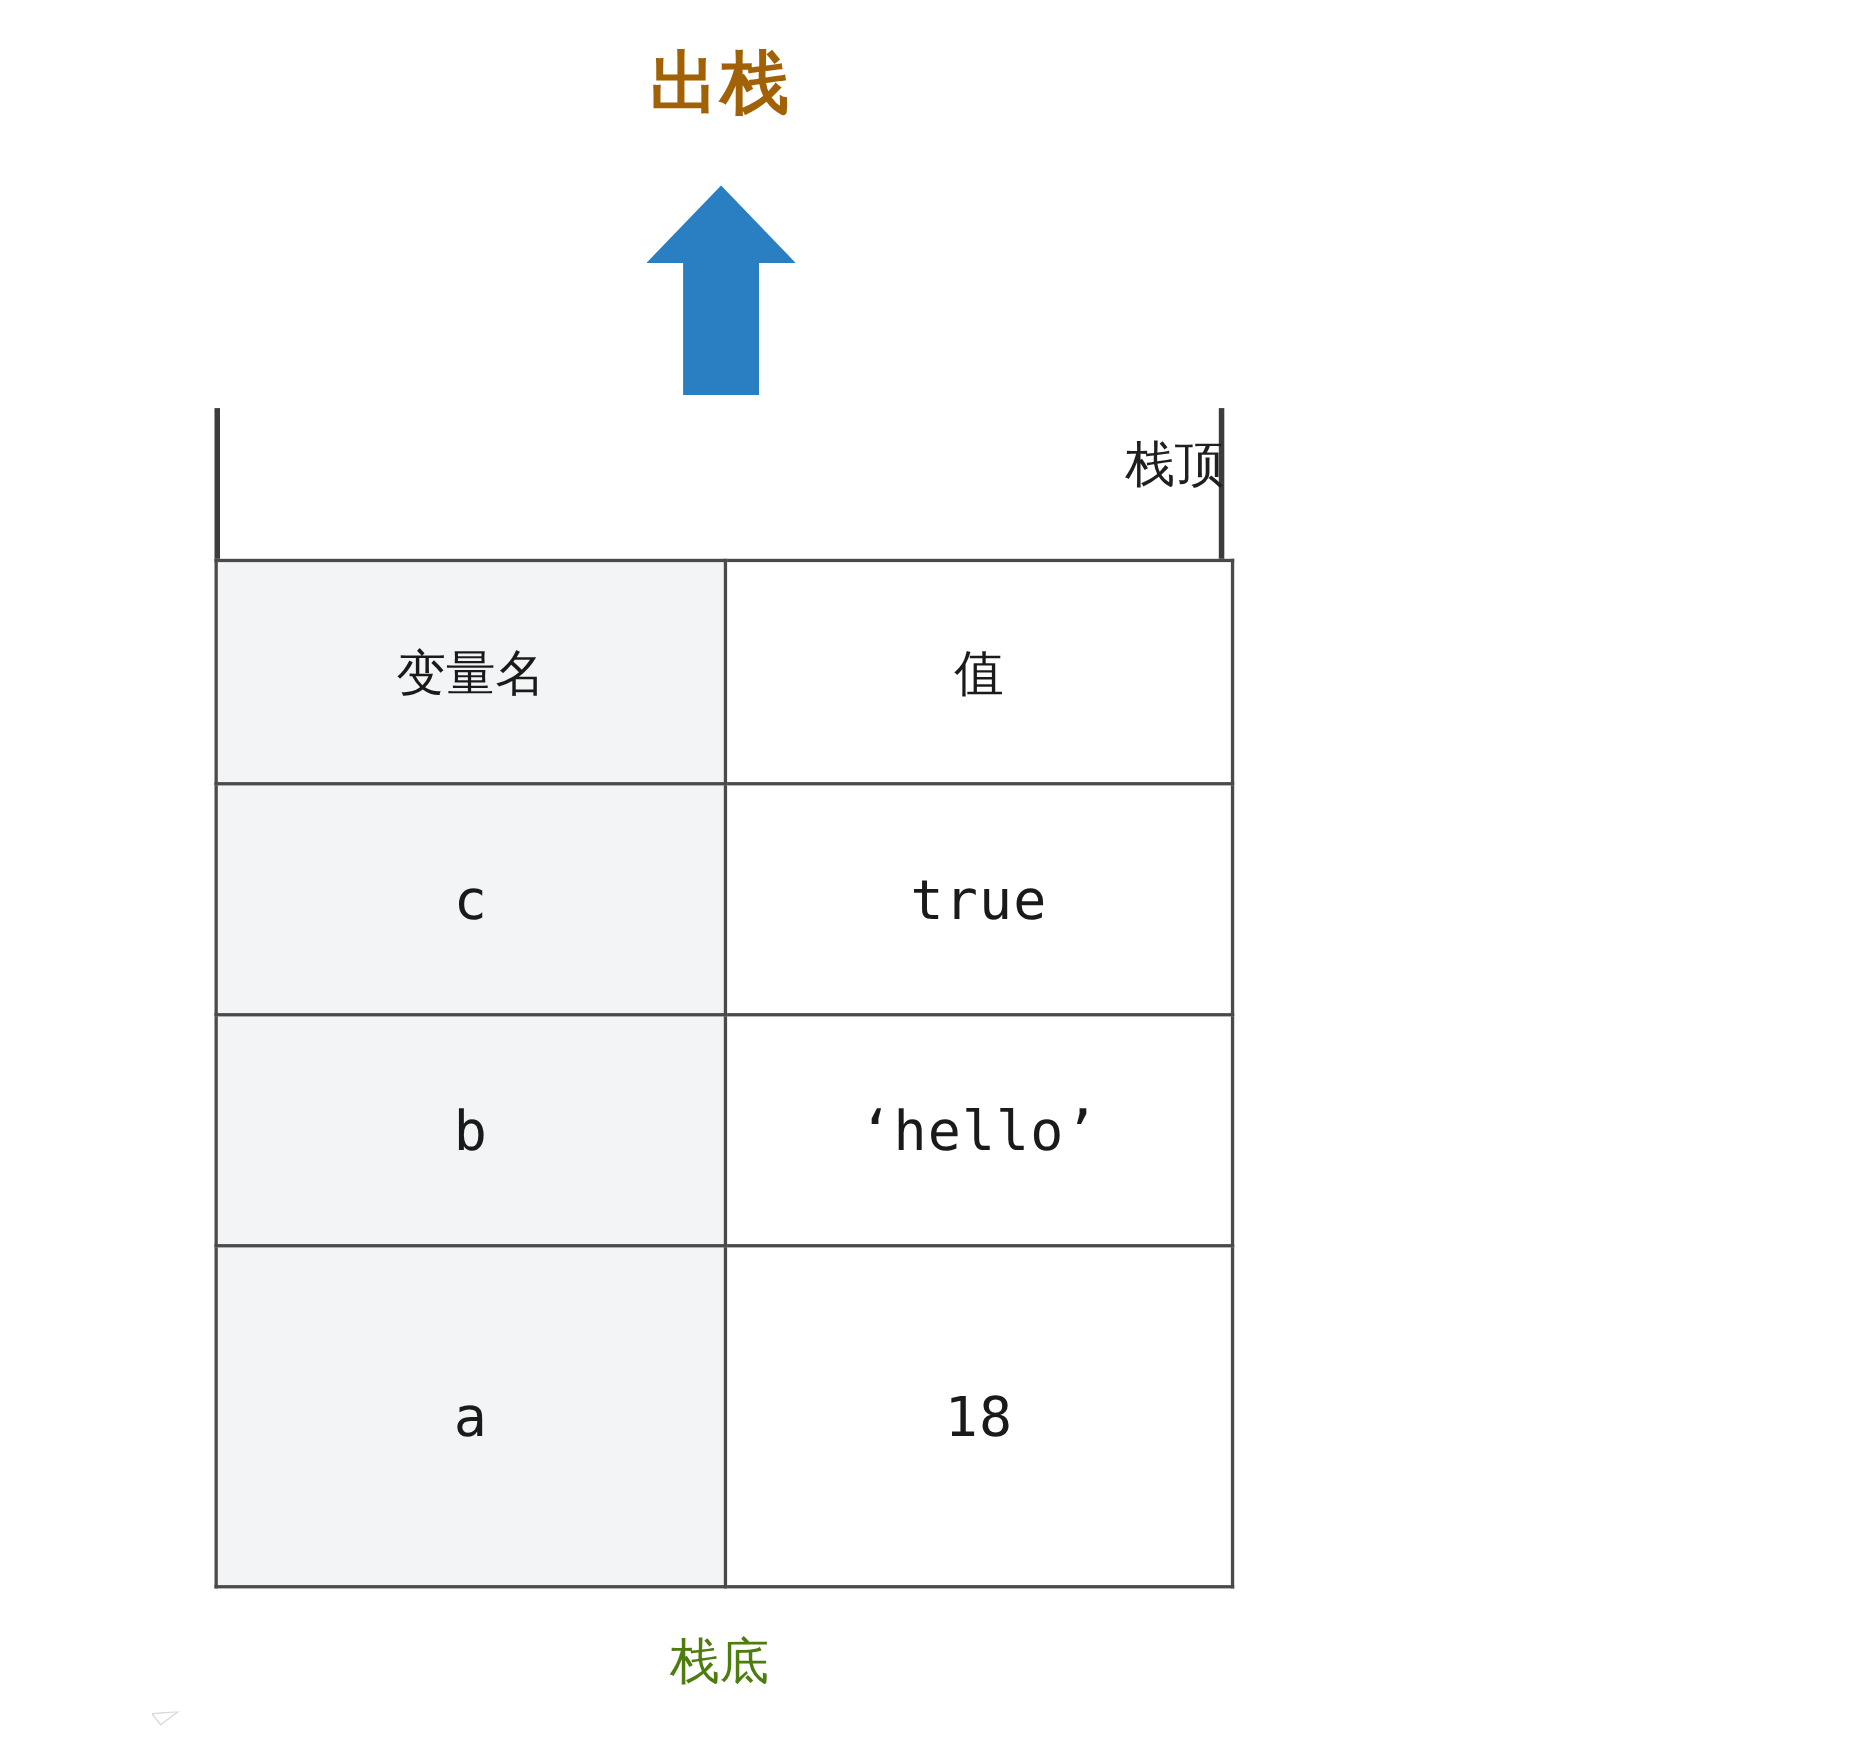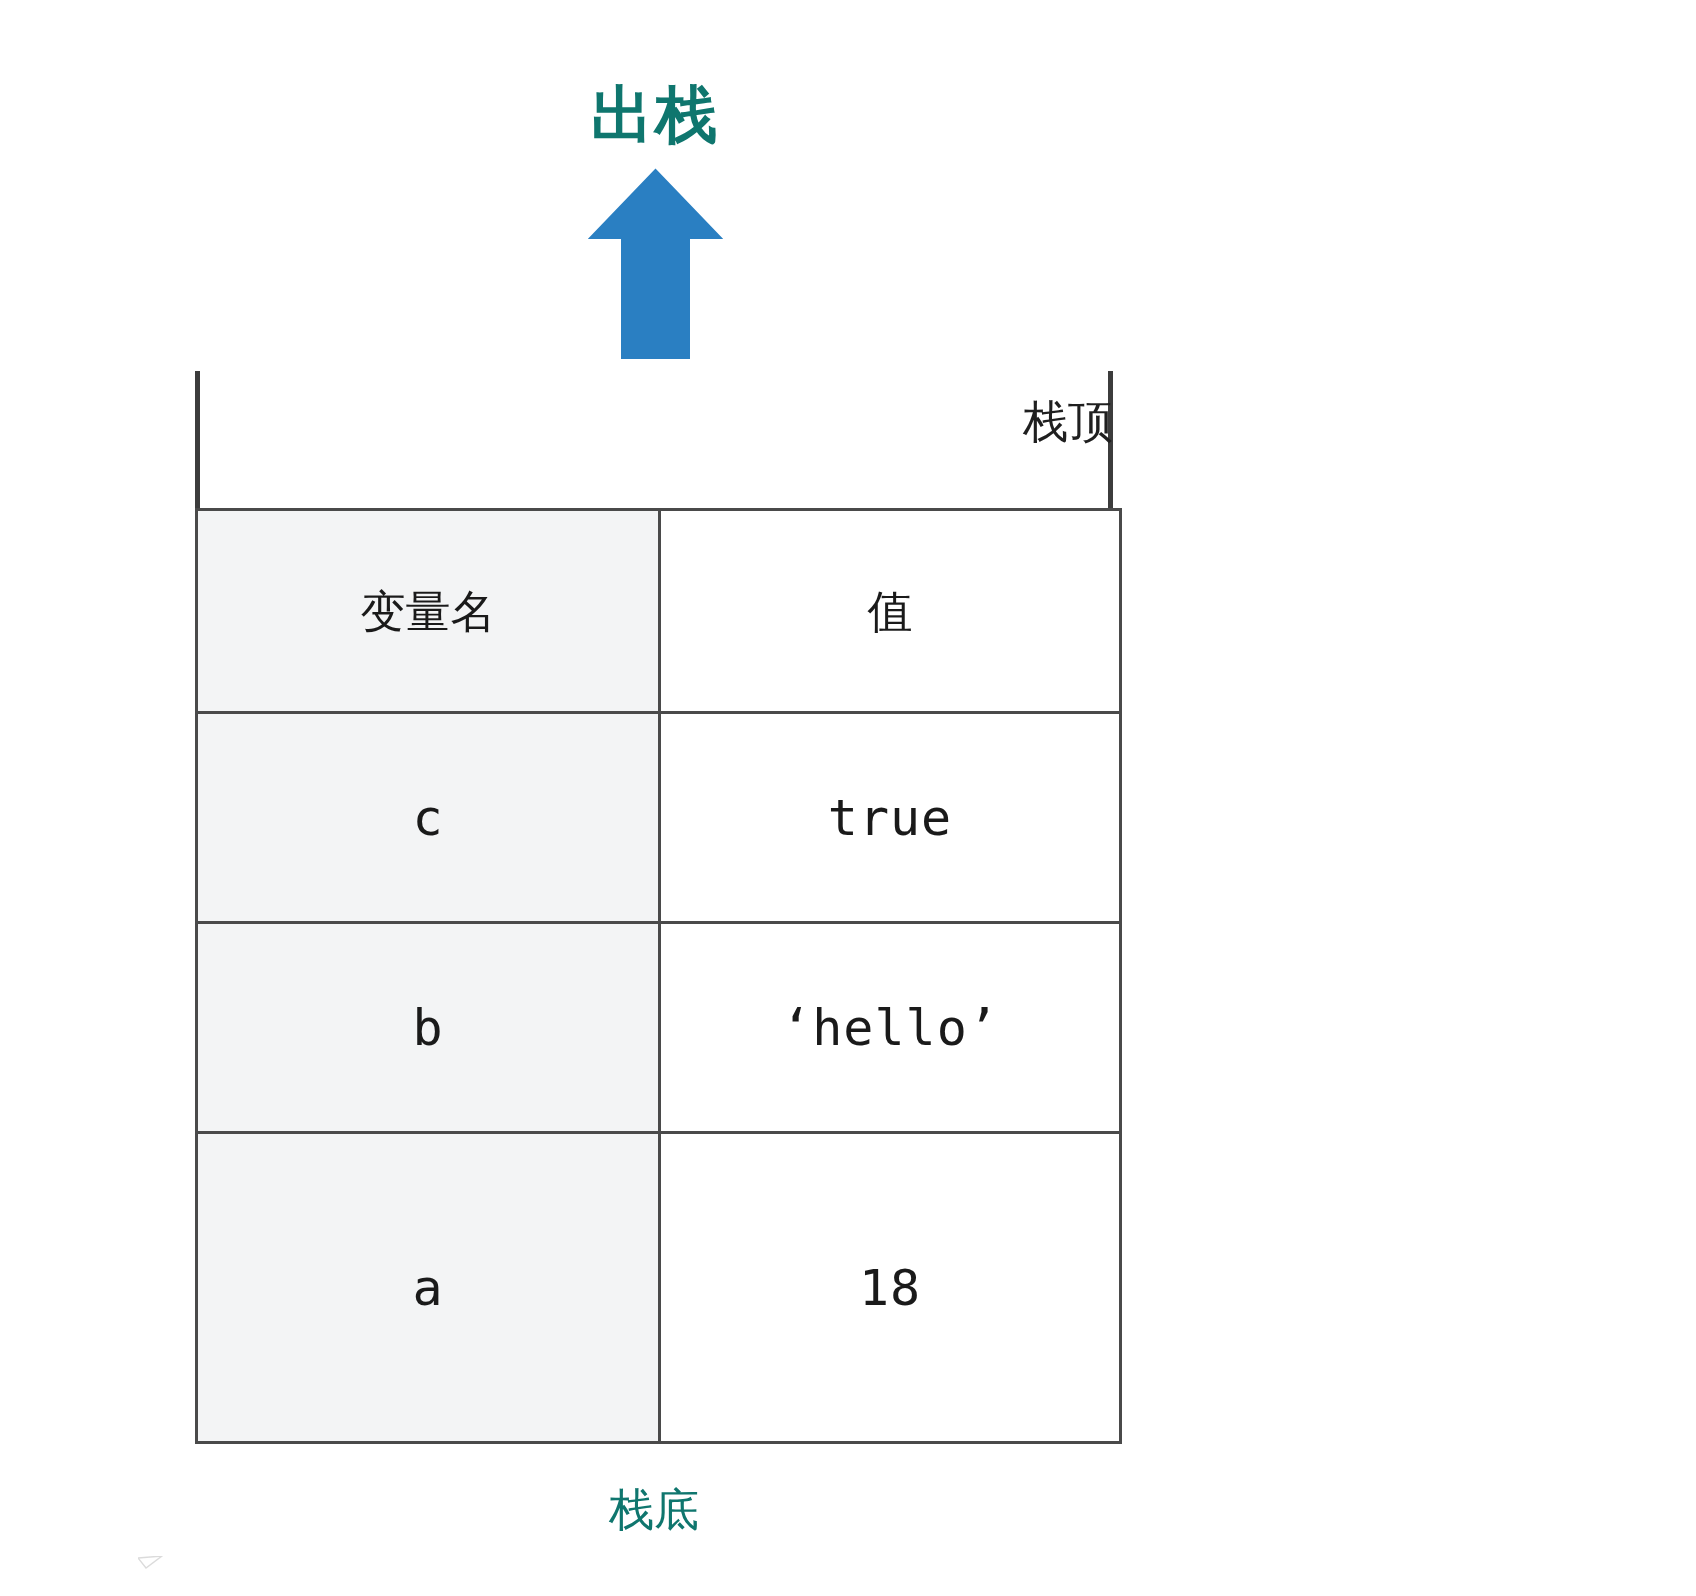--- a/index.html
+++ b/index.html
@@ -25,25 +25,24 @@
   
   .pop-title {
     position: absolute;
     left: 0;
     top: 44px;
     width: 1310px;
     text-align: center;
     font-size: 62px;
     line-height: 1;
     font-weight: 700;
-    color: #0f766e;
+    color: #a16207;
     letter-spacing: 2px;
     font-family: "DejaVu Sans", "Liberation Sans", sans-serif;
     white-space: nowrap;
-    margin-top: 40px;
   }
 
   
   .arrow-wrap {
     position: absolute;
     left: 588px;
     top: 168px;
     width: 135px;
     height: 192px;
   }
@@ -123,21 +122,21 @@
 
   
   .stack-bottom-label {
     position: absolute;
     left: 195px;
     top: 1487px;
     width: 918px;
     text-align: center;
     font-size: 45px;
     line-height: 1;
-    color: #0f766e;
+    color: #4d7c0f;
     font-family: "DejaVu Sans", "Liberation Sans", sans-serif;
     white-space: nowrap;
   }
 
   
   .corner-mark {
     position: absolute;
     left: 138px;
     top: 1556px;
     width: 26px;

